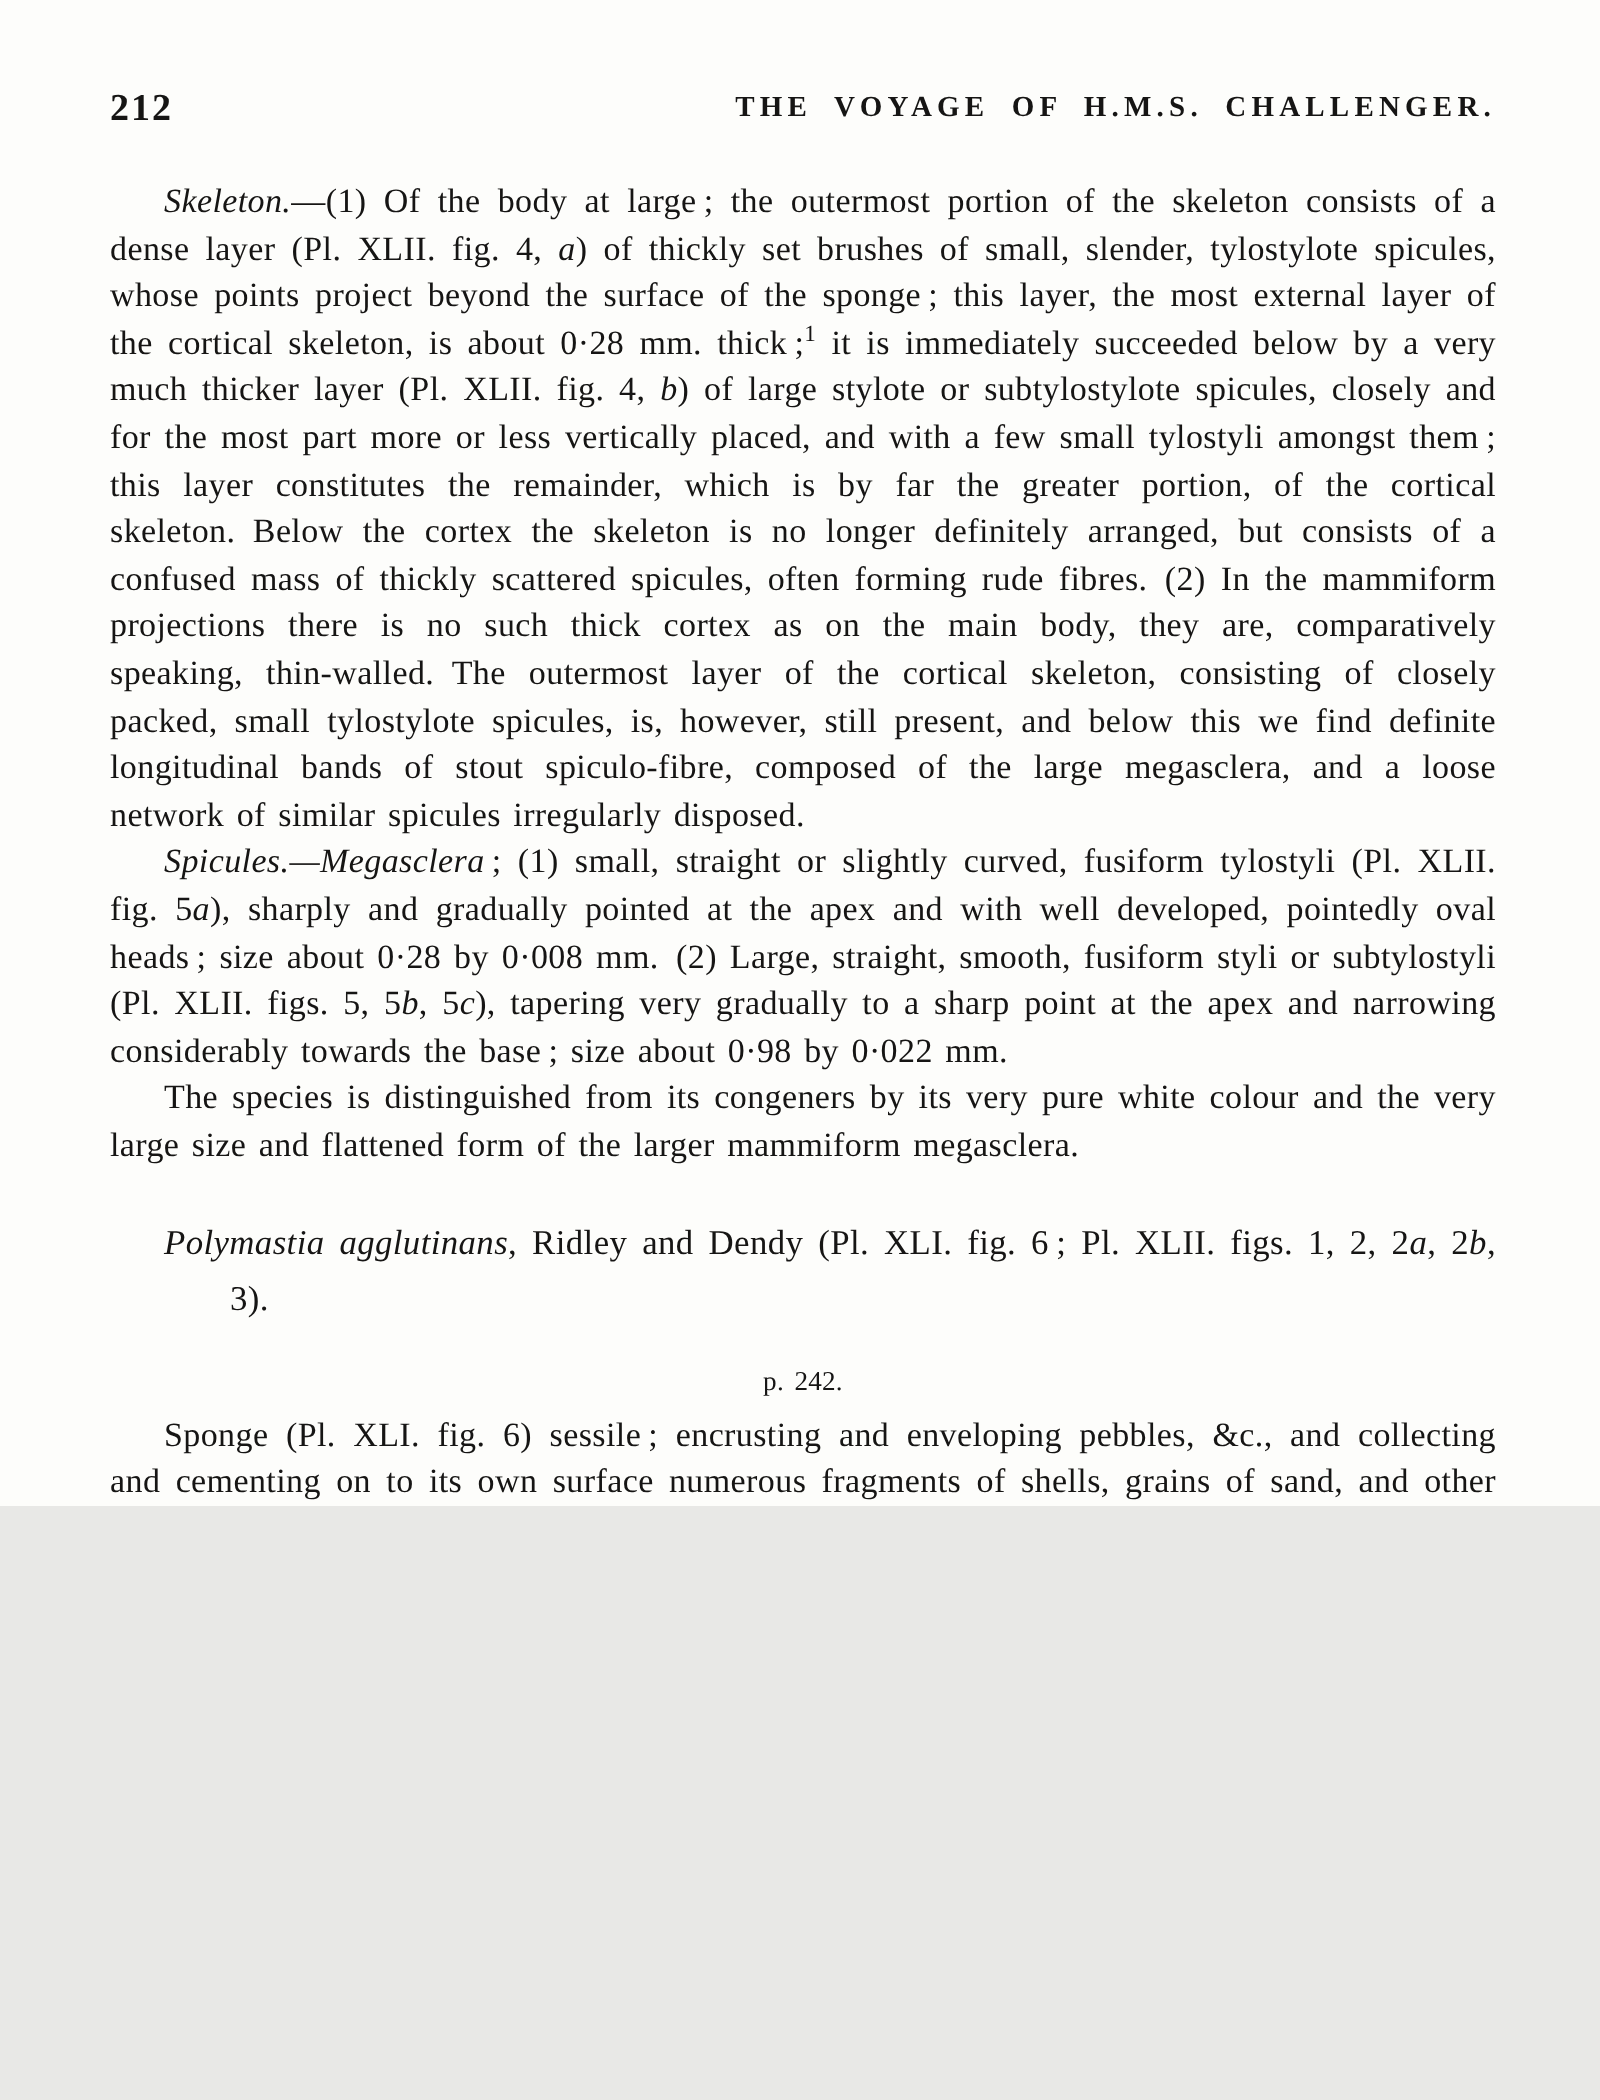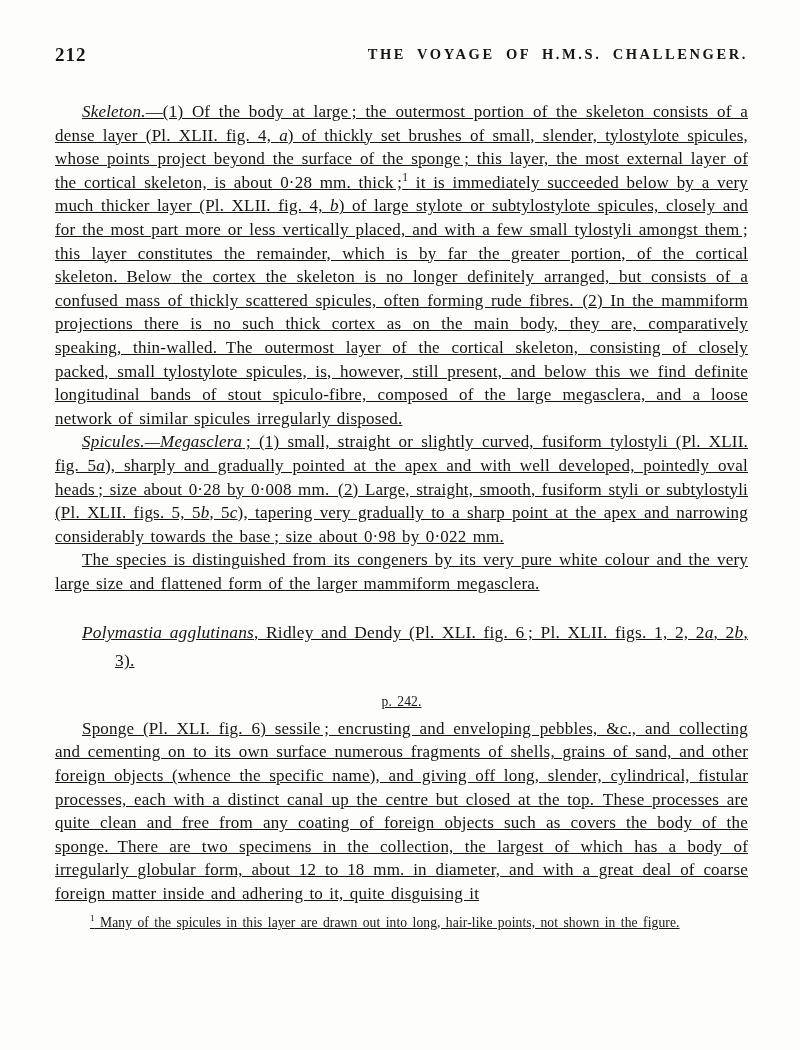--- a/index.html
+++ b/index.html
@@ -1,18 +1,18 @@
 <!DOCTYPE html>
 <html><head>
 <meta charset="utf-8">
 <style>
   html, body { margin: 0; padding: 0; background: #e8e8e6; }
   .page {
     width: 800px;
-    height: 1050px;
+    height: 753px;
     margin: 0 auto;
     background: #fdfdfb;
     color: #161514;
     font-family: "Liberation Serif", "DejaVu Serif", serif;
     position: relative;
     box-sizing: border-box;
     padding: 44px 52px 4px 55px;
     overflow: hidden;
   }
   .header { position: relative; height: 24px; }
@@ -20,27 +20,26 @@
     position: absolute; left: 0; top: 0;
     font-size: 19px; font-weight: bold; letter-spacing: 1px;
   }
   .running-title {
     display: block; text-align: right;
     font-size: 14.5px; font-weight: bold;
     letter-spacing: 2.6px; word-spacing: 5px;
     padding-top: 2px;
   }
   .body-text {
-    margin-top: 32px;
+    margin-top: 21px;
     font-size: 17px;
     line-height: 23.6px;
     text-align: justify;
     letter-spacing: 0.2px;
     word-spacing: 1.8px;
-    text-decoration: underline;
   }
   .para { margin: 0; text-indent: 27px; }
   .species-heading {
     margin-top: 23px;
     font-size: 17.4px;
     line-height: 28px;
     padding-left: 60px;
     text-indent: -33px;
     text-align: justify;
   }

